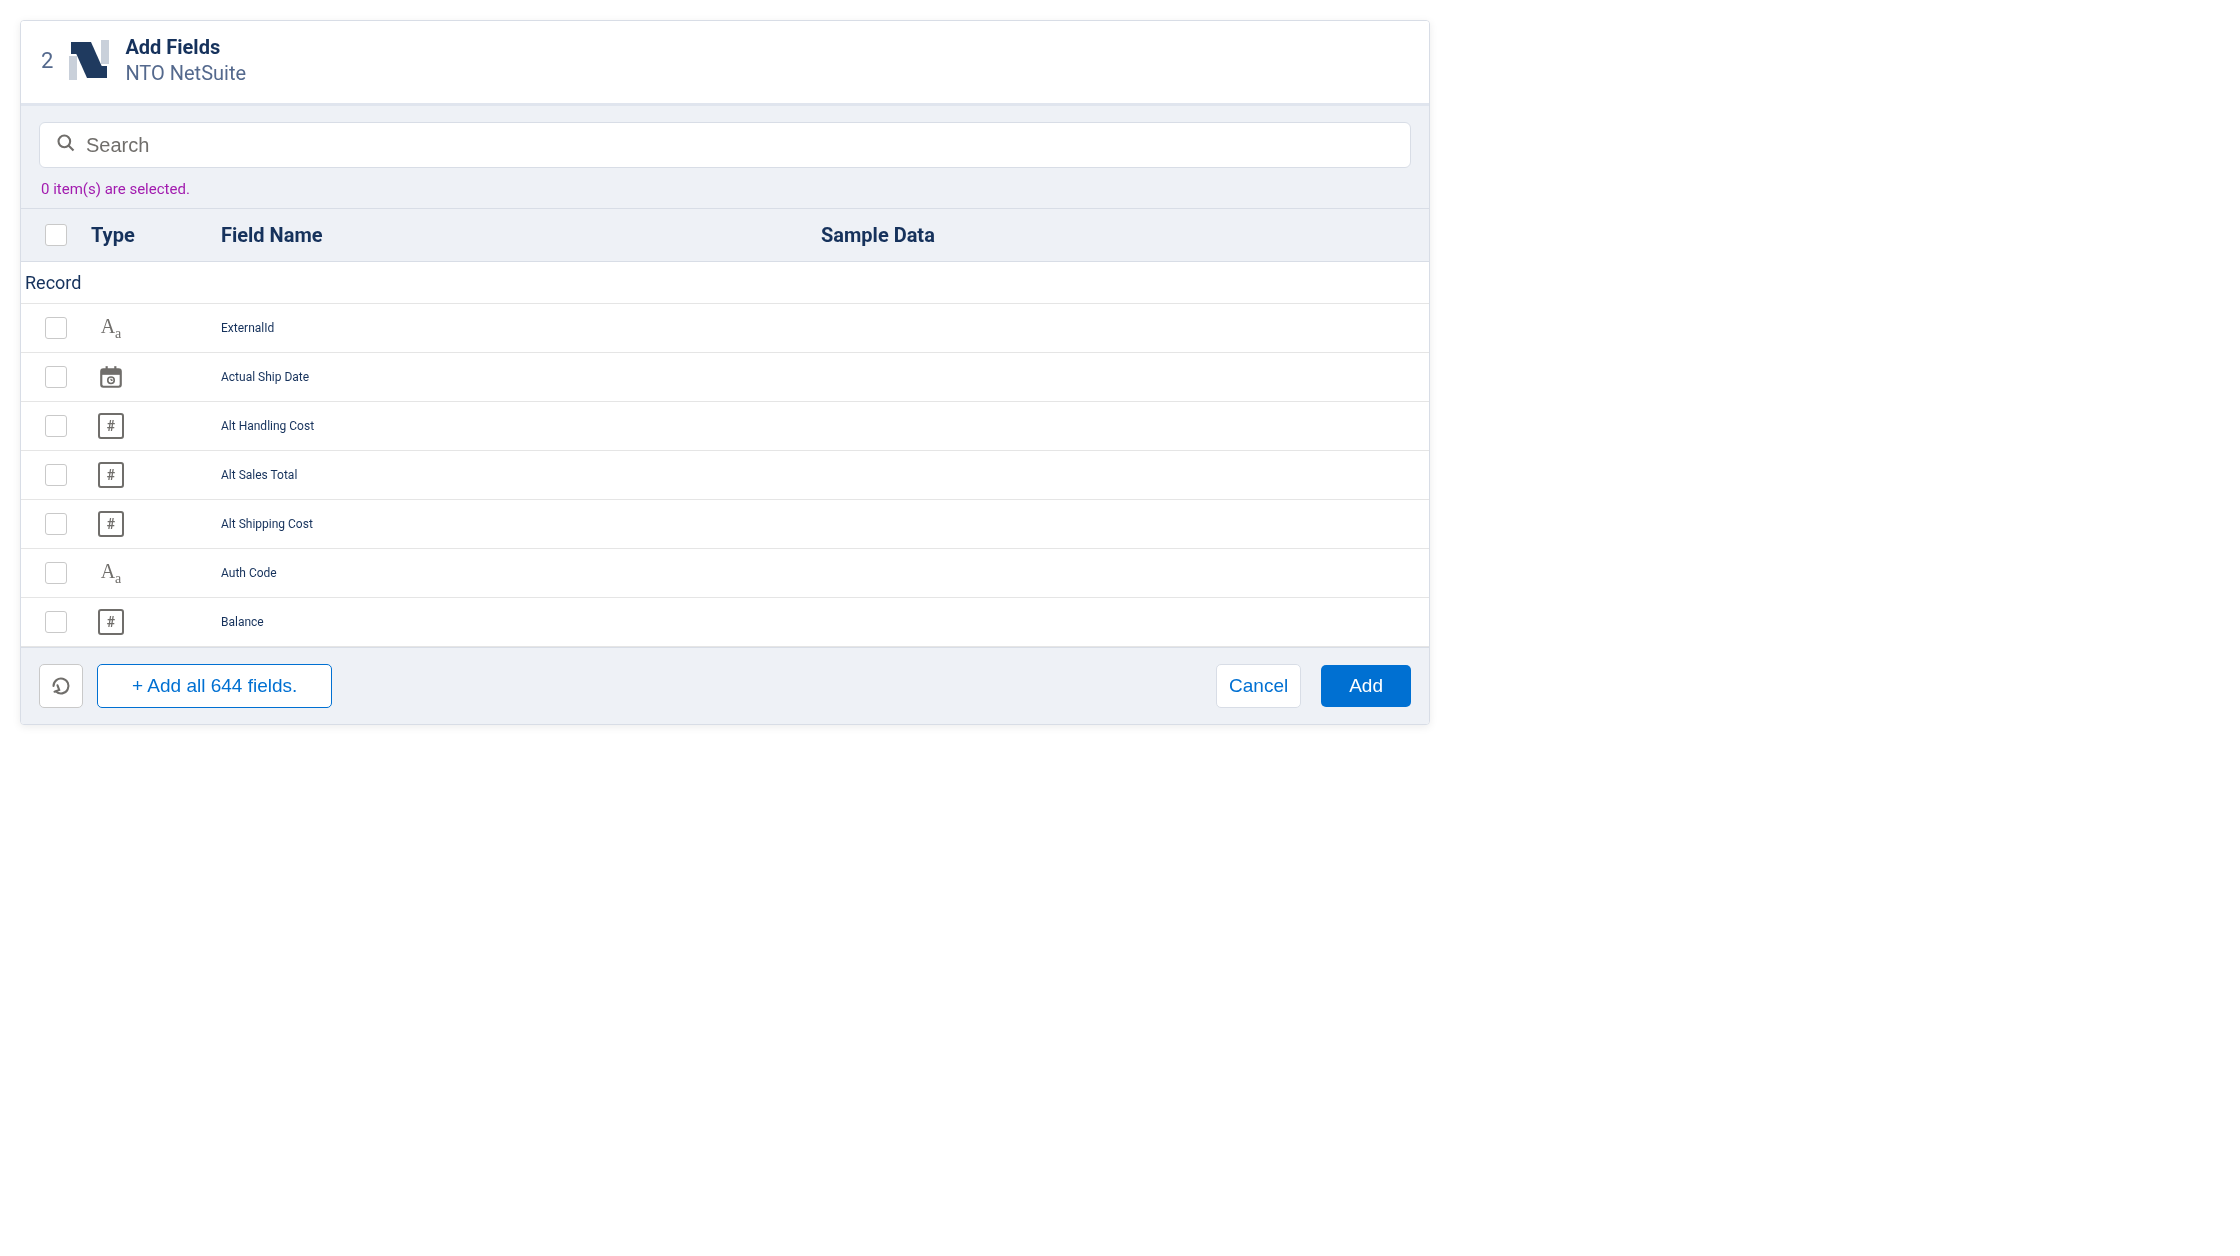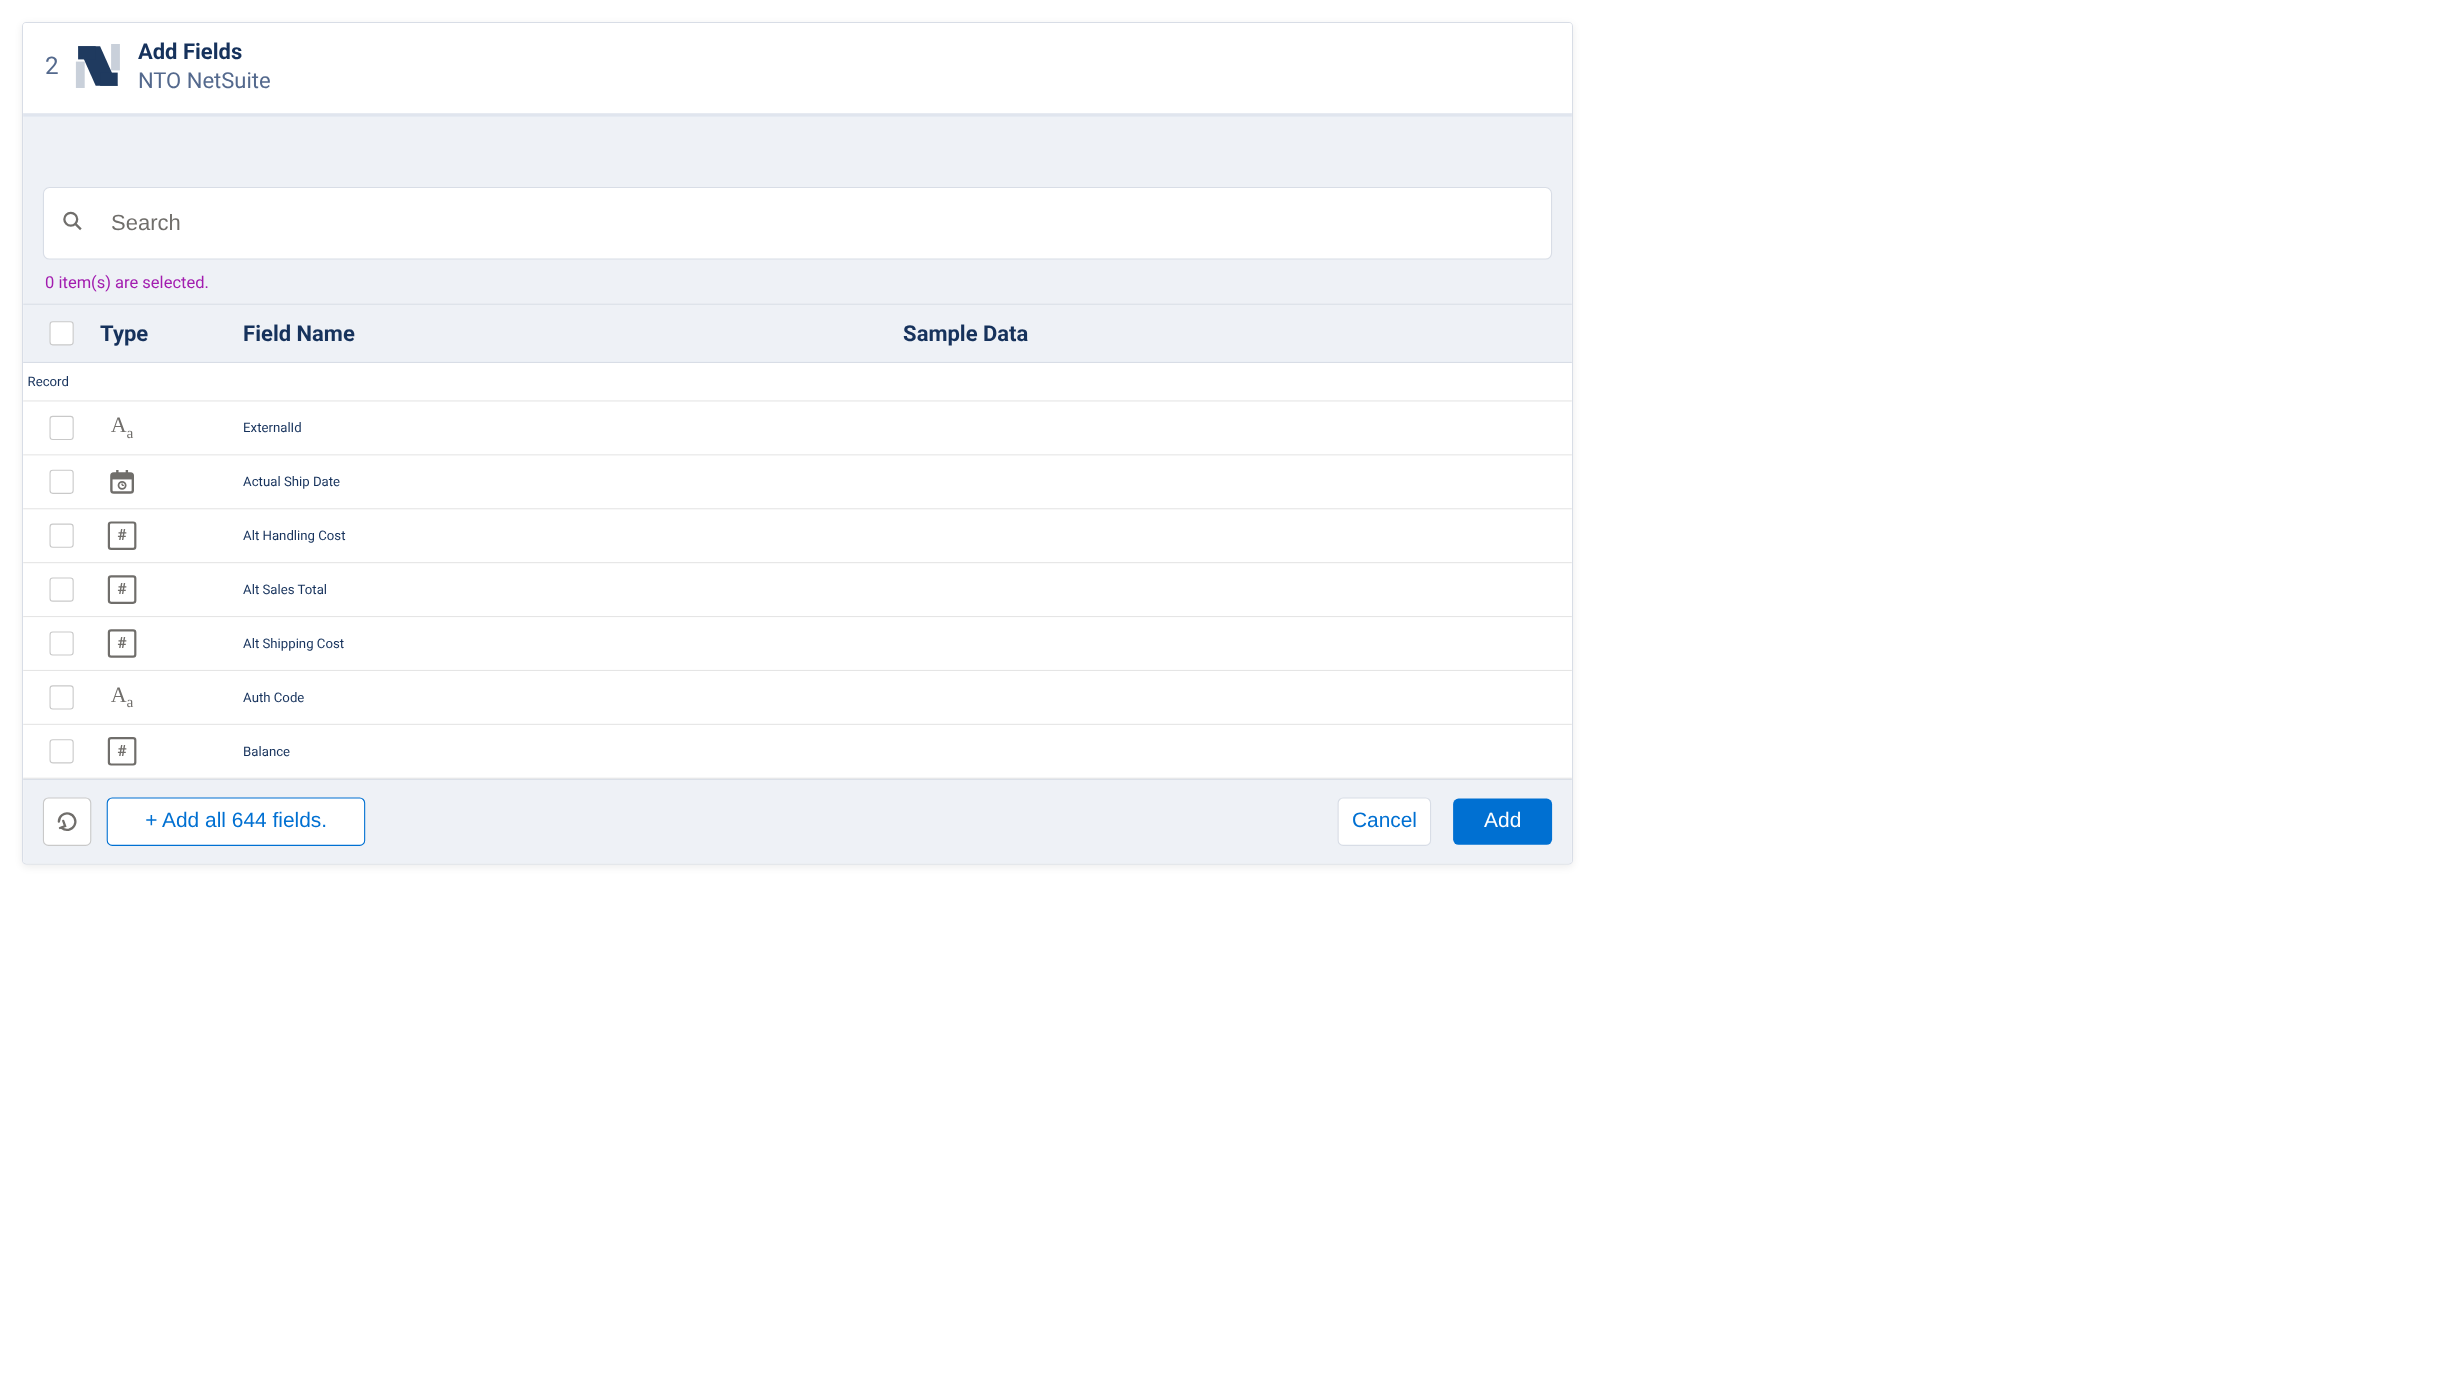--- a/index.html
+++ b/index.html
@@ -61,23 +61,22 @@
       background: #eef1f6;
       padding: 16px 18px 10px 18px;
       border-top: 3px solid #e0e5ee;
     }
     .search-box {
       display: flex;
       align-items: center;
       background: #fff;
       border: 1px solid #d8dde6;
       border-radius: 6px;
-      padding: 20px 16px;
-      gap: 25px;
-      margin-top: 48px;
+      padding: 10px 16px;
+      gap: 10px;
     }
     .search-icon {
       color: #706e6b;
       flex-shrink: 0;
     }
     .search-input {
       border: none;
       outline: none;
       font-size: 20px;
       color: #3e3e3c;
@@ -118,21 +117,21 @@
     .checkbox {
       width: 22px;
       height: 22px;
       border: 1px solid #c9c9c9;
       border-radius: 3px;
       background: #fff;
       cursor: pointer;
     }
     .group-row {
       padding: 10px 4px;
-      font-size: 12px;
+      font-size: 18px;
       color: #16325c;
       border-bottom: 1px solid #e5e5e5;
     }
     .data-row {
       display: grid;
       grid-template-columns: 70px 130px 600px 1fr;
       align-items: center;
       padding: 10px 0;
       border-bottom: 1px solid #e5e5e5;
     }

